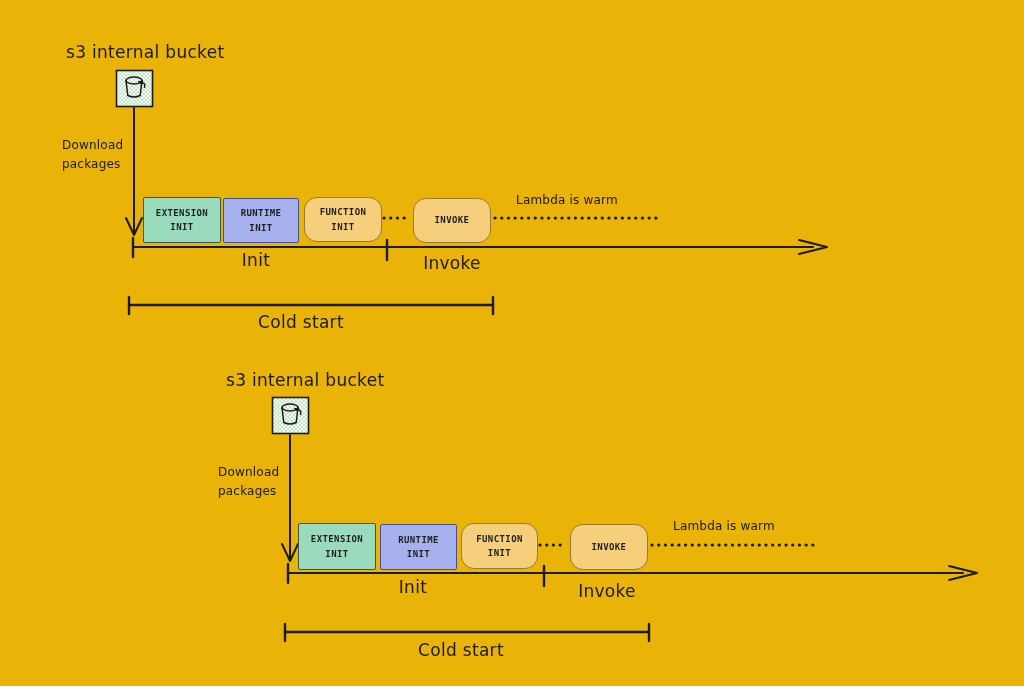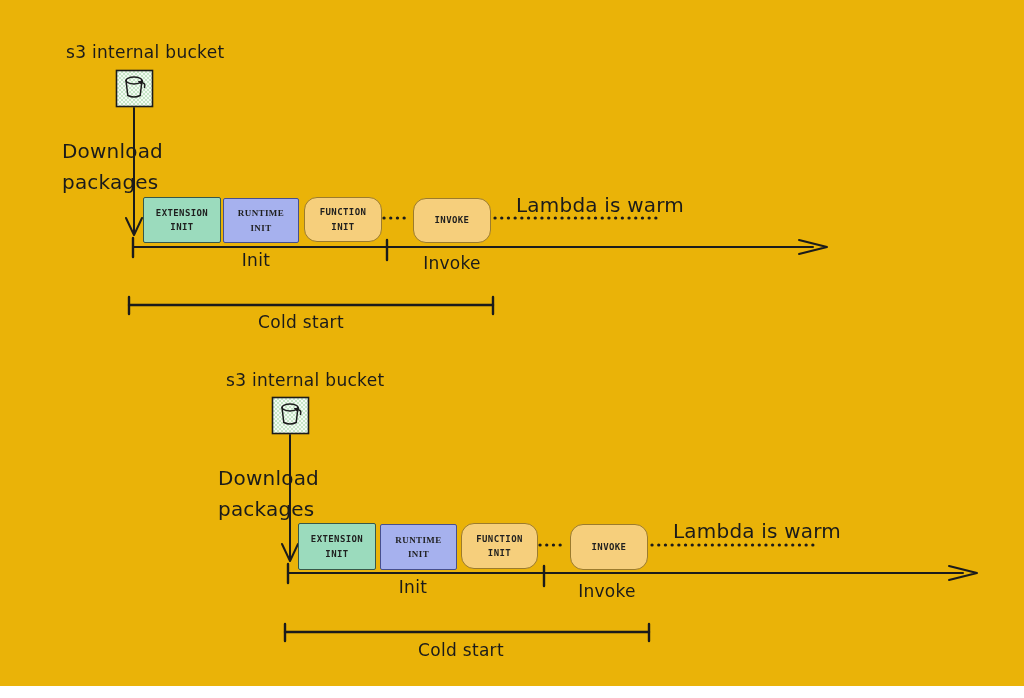--- a/index.html
+++ b/index.html
@@ -3,33 +3,33 @@
 <meta charset="utf-8">
 <style>
   html,body { margin:0; padding:0; background:#ffffff; }
   .canvas {
     position:relative; width:1024px; height:686px; background:#eab308;
     font-family:"DejaVu Sans", sans-serif; color:#1b1b1b; overflow:hidden;
   }
   .lines { position:absolute; left:0; top:0; }
 
   .txt { position:absolute; white-space:nowrap; }
-  .hand { font-size:20px; letter-spacing:.2px; }
+  .hand { font-size:12px; letter-spacing:.2px; }
   .hand-lg { font-size:17px; letter-spacing:.3px; }
   .multiline { white-space:pre-line; line-height:1.55; }
   .center { text-align:center; }
 
   .box {
     position:absolute; display:flex; align-items:center; justify-content:center;
     text-align:center; border:1.6px solid #333; border-radius:2px;
     font-family:"DejaVu Sans Mono", monospace; font-size:9px; font-weight:bold;
     letter-spacing:.4px; line-height:1.6; white-space:pre-line; color:#1f1f1f;
   }
   .box.ext { background:#9bdbbd; border-color:#37584a; }
-  .box.run { background:#a6b1ee; border-color:#474f8e;font-family:Liberation Serif, serif; }
+  .box.run { background:#a6b1ee; border-color:#474f8e; }
   .box.org { background:#f6cf7c; border-color:#9c7b2d;border-radius:13px; }
 
   .bucket-icon { position:absolute; }
 
   
   .t0 .s3-label   { left:66px;  top:42px;  }
   .t0 .bucket-icon{ left:115px; top:69px;  }
   .t0 .download   { left:62px;  top:136px; }
   .t0 .box.ext    { left:143px; top:197px; width:76px; height:44px; }
   .t0 .box.run    { left:223px; top:198px; width:74px; height:43px; }

